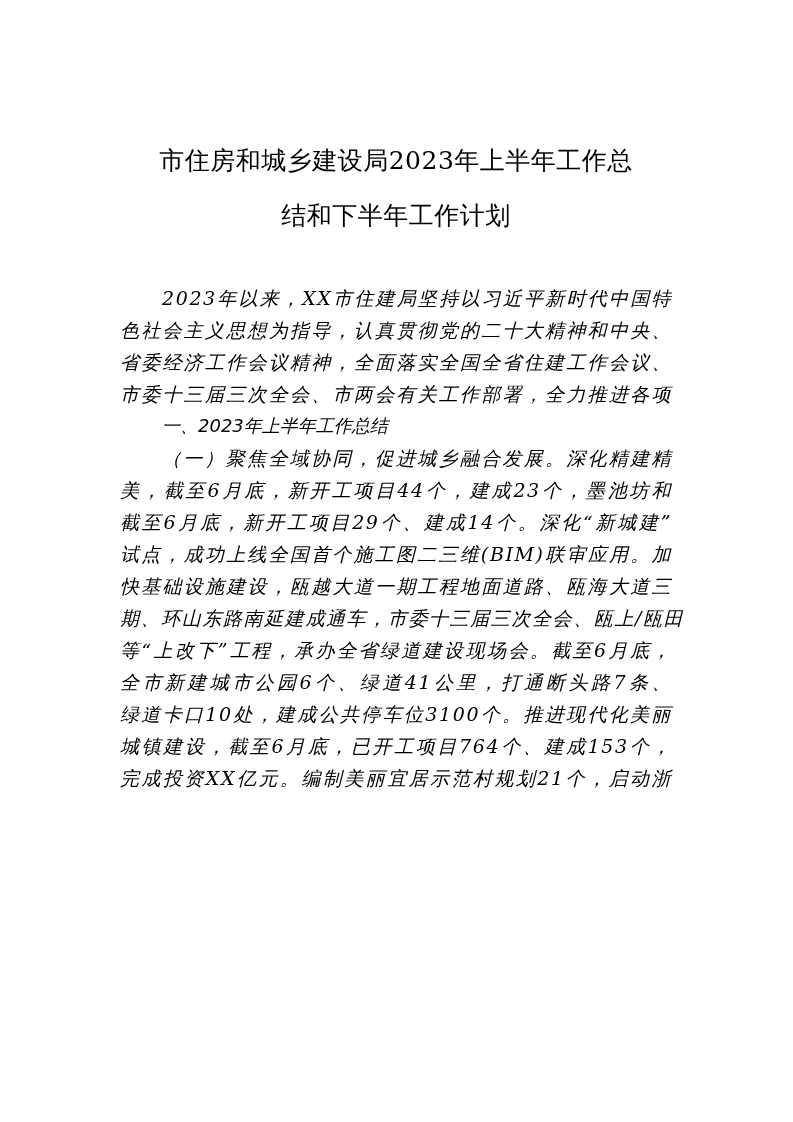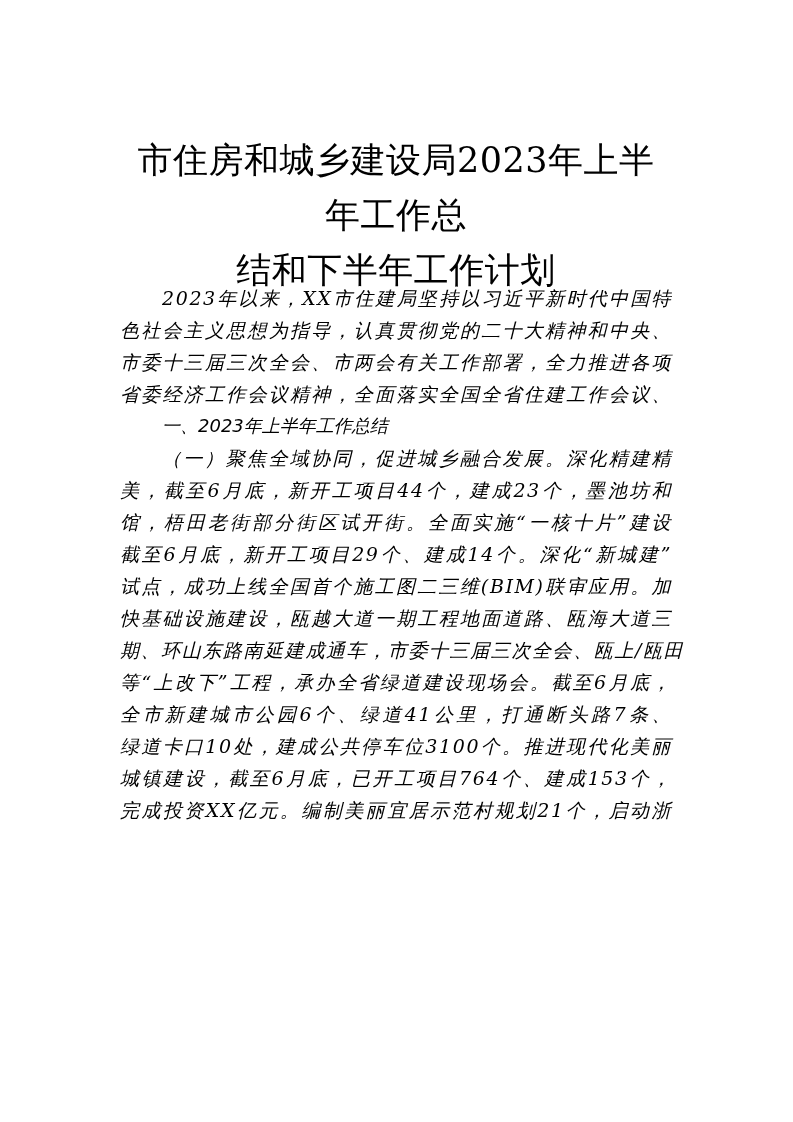--- a/index.html
+++ b/index.html
@@ -22,21 +22,21 @@
       width: 793px;
       height: 1122px;
       background: #ffffff;
     }
     .title {
       position: absolute;
       left: 120px;
       width: 552px;
       top: 133px;
       text-align: center;
-      font-size: 35px;
+      font-size: 25px;
       line-height: 55px;
       letter-spacing: 0.5px;
       font-family: "DejaVu Serif", "Liberation Serif", serif;
       margin: 0;
       font-weight: normal;
     }
     .body-text {
       position: absolute;
       left: 120px;
       width: 552px;
@@ -76,30 +76,29 @@
 
   <h1 class="title">
     <span style="display:block">市住房和城乡建设局2023年上半年工作总</span>
     <span style="display:block">结和下半年工作计划</span>
   </h1>
 
   <div class="body-text">
     <div>
       <span class="line indent">2023年以来，XX市住建局坚持以习近平新时代中国特</span>
       <span class="line">色社会主义思想为指导，认真贯彻党的二十大精神和中央、</span>
+      <span class="line">省委经济工作会议精神，全面落实全国全省住建工作会议、</span>
       <span class="line">市委十三届三次全会、市两会有关工作部署，全力推进各项</span>
-      <span class="line">省委经济工作会议精神，全面落实全国全省住建工作会议、</span>
     </div>
 
     <span class="line indent heading1">一、2023年上半年工作总结</span>
 
     <div>
       <span class="line indent"><span class="kai">（一）聚焦全域协同，促进城乡融合发展。</span><span>深化精建精</span></span>
       <span class="line">美，截至6月底，新开工项目44个，建成23个，墨池坊和</span>
-      <span class="line">馆，梧田老街部分街区试开街。全面实施“一核十片”建设</span>
       <span class="line">截至6月底，新开工项目29个、建成14个。深化“新城建”</span>
       <span class="line">试点，成功上线全国首个施工图二三维(BIM)联审应用。加</span>
       <span class="line">快基础设施建设，瓯越大道一期工程地面道路、瓯海大道三</span>
       <span class="line">期、环山东路南延建成通车，市委十三届三次全会、瓯上/瓯田</span>
       <span class="line">等“上改下”工程，承办全省绿道建设现场会。截至6月底，</span>
       <span class="line">全市新建城市公园6个、绿道41公里，打通断头路7条、</span>
       <span class="line">绿道卡口10处，建成公共停车位3100个。推进现代化美丽</span>
       <span class="line">城镇建设，截至6月底，已开工项目764个、建成153个，</span>
       <span class="line">完成投资XX亿元。编制美丽宜居示范村规划21个，启动浙</span>
     </div>

